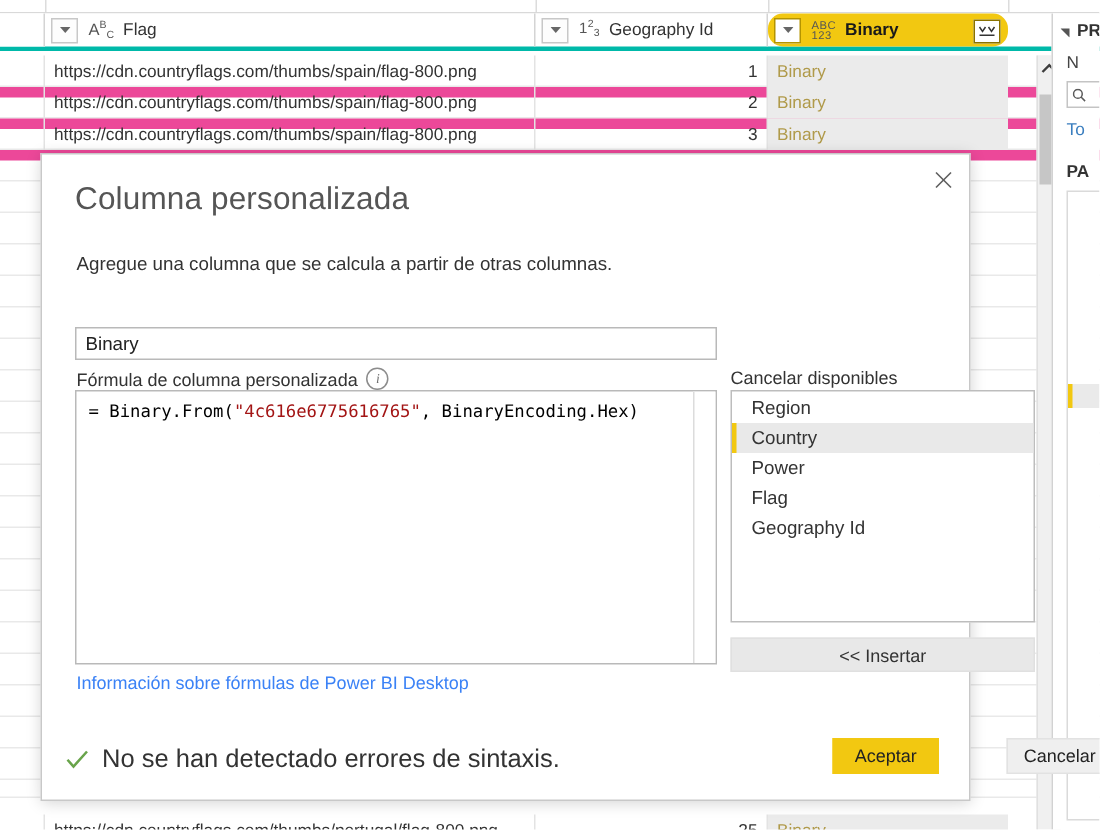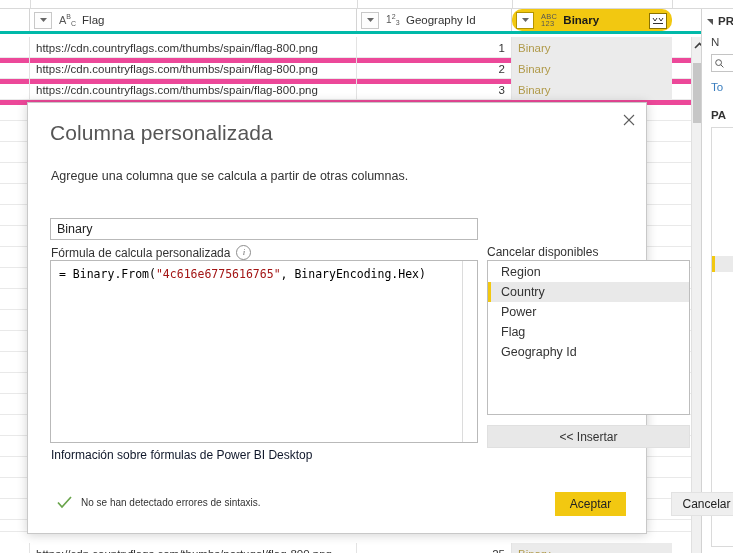--- a/index.html
+++ b/index.html
@@ -125,21 +125,21 @@
     position: absolute;
     left: 0;
     top: 37px;
     right: 0;
     bottom: 0;
   }
   .grid-row {
     position: absolute;
     left: 0; right: 0;
     height: 21px;
-    border-bottom: 5px solid #ec4899;
+    border-bottom: 7px solid #ec4899;
   }
   .cell {
     position: absolute;
     top: 0; bottom: 0;
     display: flex;
     align-items: center;
     box-sizing: border-box;
     border-right: 1px solid #e3e3e3;
     padding: 0 6px;
     font-size: 11.5px;
@@ -388,21 +388,21 @@
     width: 14px;
     background: #ffffff;
     border-left: 1px solid #dcdcdc;
   }
 
   .help-link {
     position: absolute;
     left: 23px;
     top: 345px;
     font-size: 12px;
-    color: #0f172a;
+    color: #3b82f6;
     text-decoration: none;
     cursor: pointer;
   }
 
   
   .lbl-available {
     position: absolute;
     left: 459px;
     top: 142px;
     font-size: 12px;
@@ -447,26 +447,26 @@
     color: #333;
     font-size: 12px;
     font-family: "Liberation Sans", sans-serif;
     cursor: pointer;
     box-sizing: border-box;
   }
 
   
   .status-row {
     position: absolute;
-    left: 29px;
+    left: 16px;
     top: 393px;
     display: flex;
     align-items: center;
     gap: 9px;
-    font-size: 10px;
+    font-size: 17px;
     color: #333;
   }
   .check-mark { display: block; }
 
   .btn {
     position: absolute;
     top: 389px;
     height: 24px;
     border: 1px solid transparent;
     font-size: 12px;
@@ -644,21 +644,21 @@
       <line x1="11" y1="1" x2="1" y2="11" stroke="#5e5e5e" stroke-width="1.1"></line>
     </svg>
   </div>
 
   <div class="dlg-title">Columna personalizada</div>
   <div class="dlg-desc">Agregue una columna que se calcula a partir de otras columnas.</div>
 
   <input class="text-input" type="text" value="Binary" style="">
 
   <div class="field-label lbl-formula">
-    <span>Fórmula de calcula personalizada</span>
+    <span>Fórmula de columna personalizada</span>
     <span class="info-icon">i</span>
   </div>
 
   <div class="formula-box">
     <div class="formula-text"><span>= Binary.From(</span><span class="str">"4c616e6775616765"</span><span>, BinaryEncoding.Hex)</span></div>
     <div class="formula-scroll"></div>
   </div>
 
   <a class="help-link">Información sobre fórmulas de Power BI Desktop</a>
 

